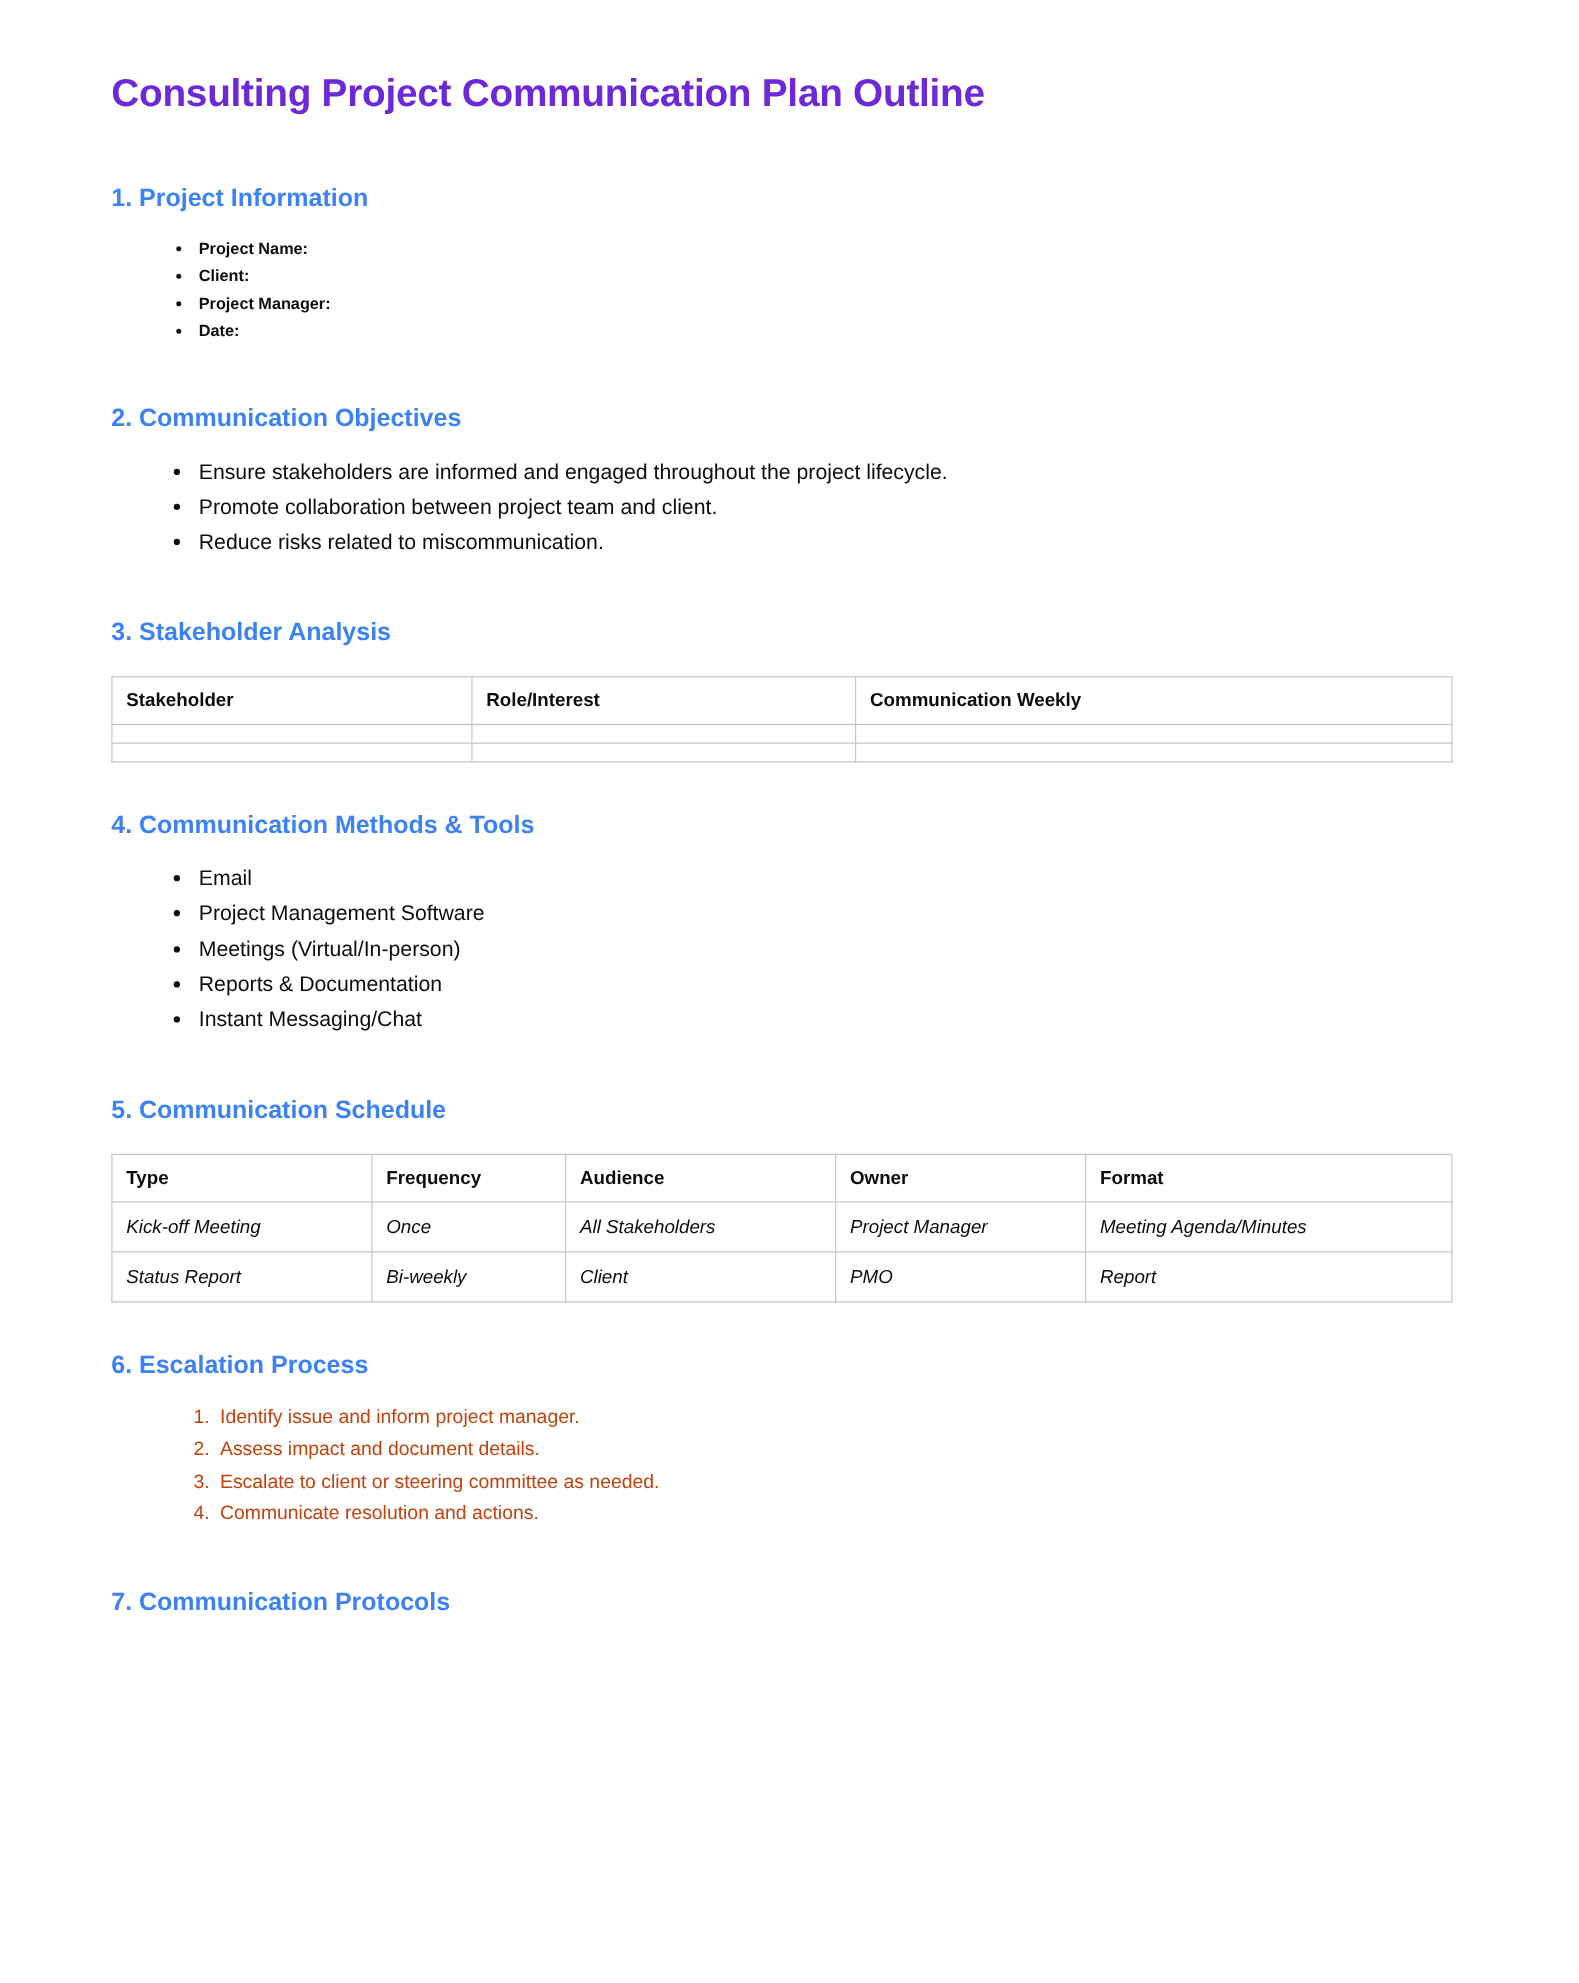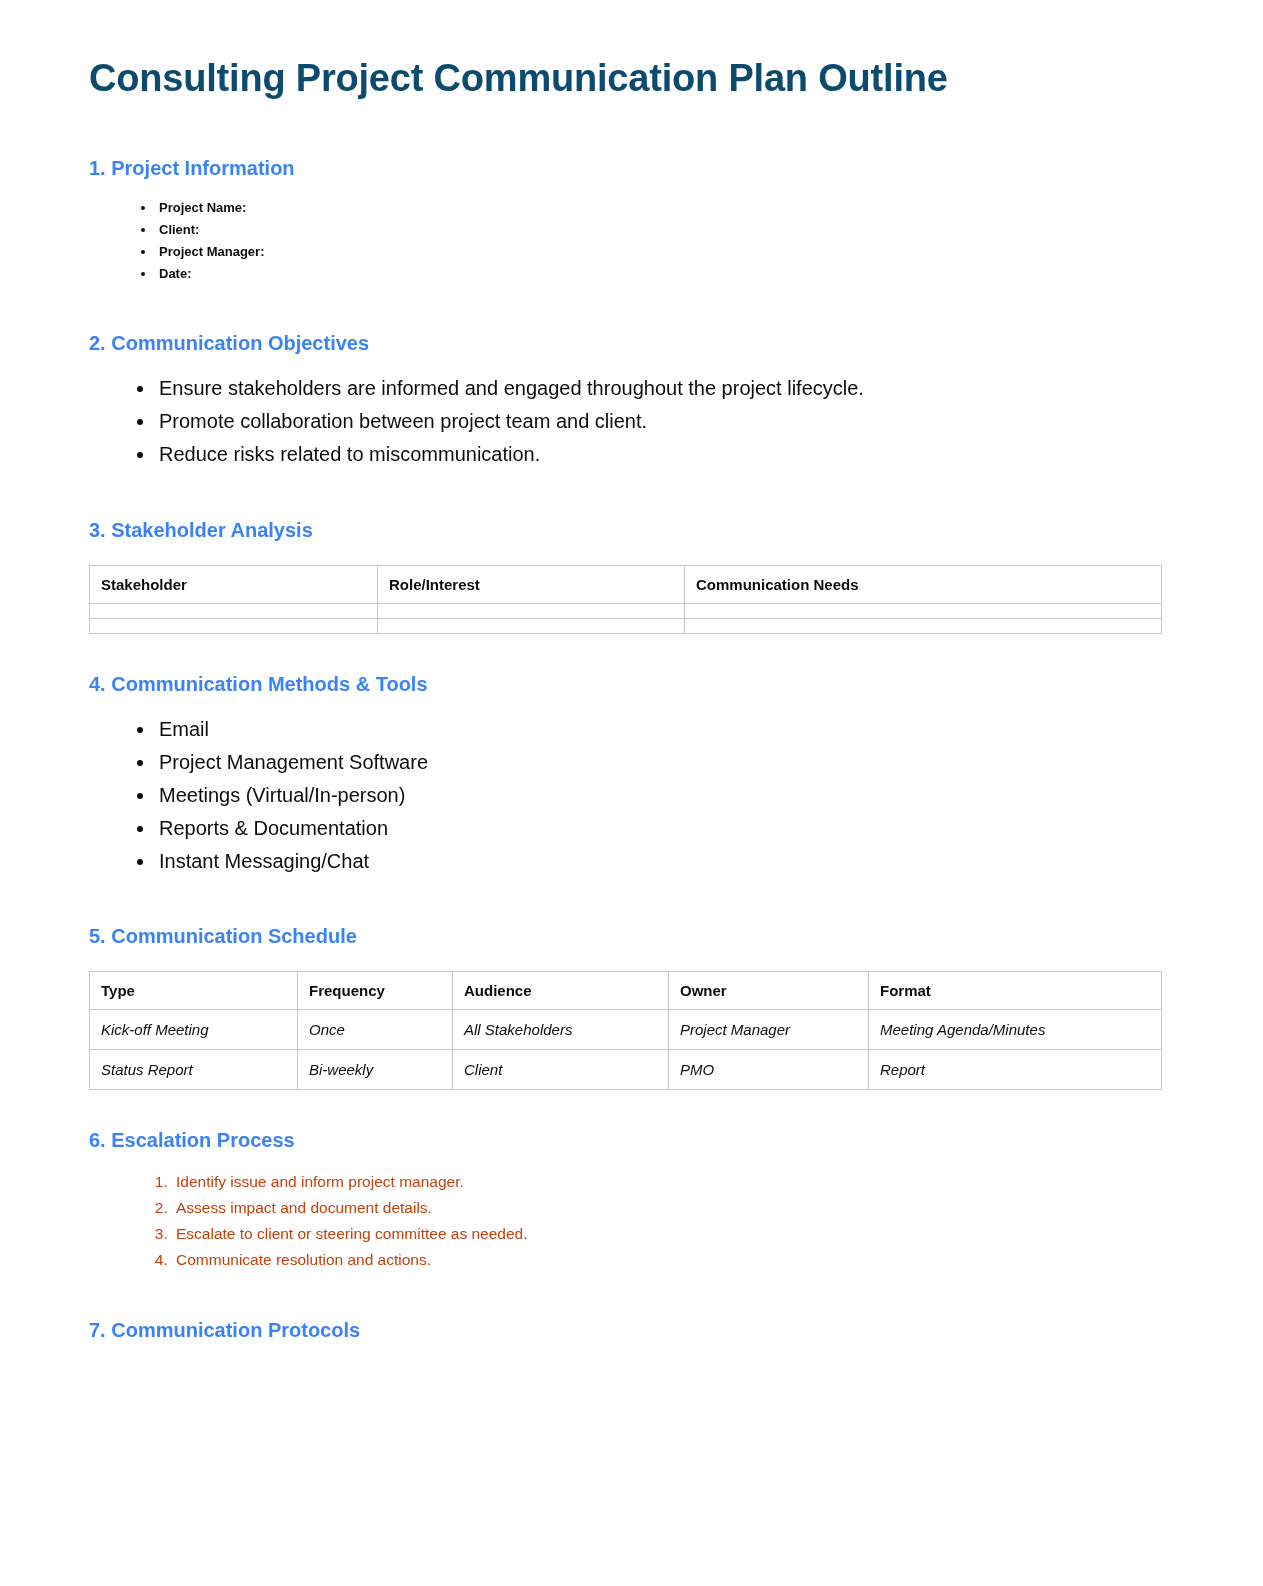--- a/index.html
+++ b/index.html
@@ -15,44 +15,44 @@
     -webkit-font-smoothing: antialiased;
   }
   .page {
     box-sizing: border-box;
     width: 1263px;
     min-height: 1586px;
     padding: 56px 100px 40px 89px;
     background: #ffffff;
   }
   .doc-title {
-    font-size: 38px;
+    font-size: 31px;
     font-weight: bold;
     line-height: 1.2;
     margin: 0 0 54px 0;
     letter-spacing: -0.2px;
-    color: #0c4a6e;
+    color: #6d28d9;
   }
   .section {
     margin: 0;
   }
   .section-heading {
     font-size: 20px;
     font-weight: bold;
     line-height: 1.25;
     margin: 0 0 16px 0;
     color: #3b82f6;
   }
   ul.doc-list {
     margin: 0 0 0 0;
     padding: 0 0 0 67px;
     list-style: disc;
   }
   ul.doc-list li {
-    font-size: 20px;
+    font-size: 17px;
     line-height: 1.66;
     color: #0d0d0d;
     padding-left: 3px;
   }
   ul.doc-list.bold-items li {
     font-weight: bold;
     font-size: 13px;
     line-height: 1.7;
   }
   ol.doc-olist {
@@ -134,21 +134,21 @@
     <table class="doc-table stakeholder-table">
       <colgroup>
         <col style="width:288px">
         <col style="width:307px">
         <col style="width:477px">
       </colgroup>
       <thead>
         <tr>
           <th>Stakeholder</th>
           <th>Role/Interest</th>
-          <th>Communication Needs</th>
+          <th>Communication Weekly</th>
         </tr>
       </thead>
       <tbody>
         <tr>
           <td class="empty-cell"></td>
           <td class="empty-cell"></td>
           <td class="empty-cell"></td>
         </tr>
         <tr>
           <td class="empty-cell"></td>

